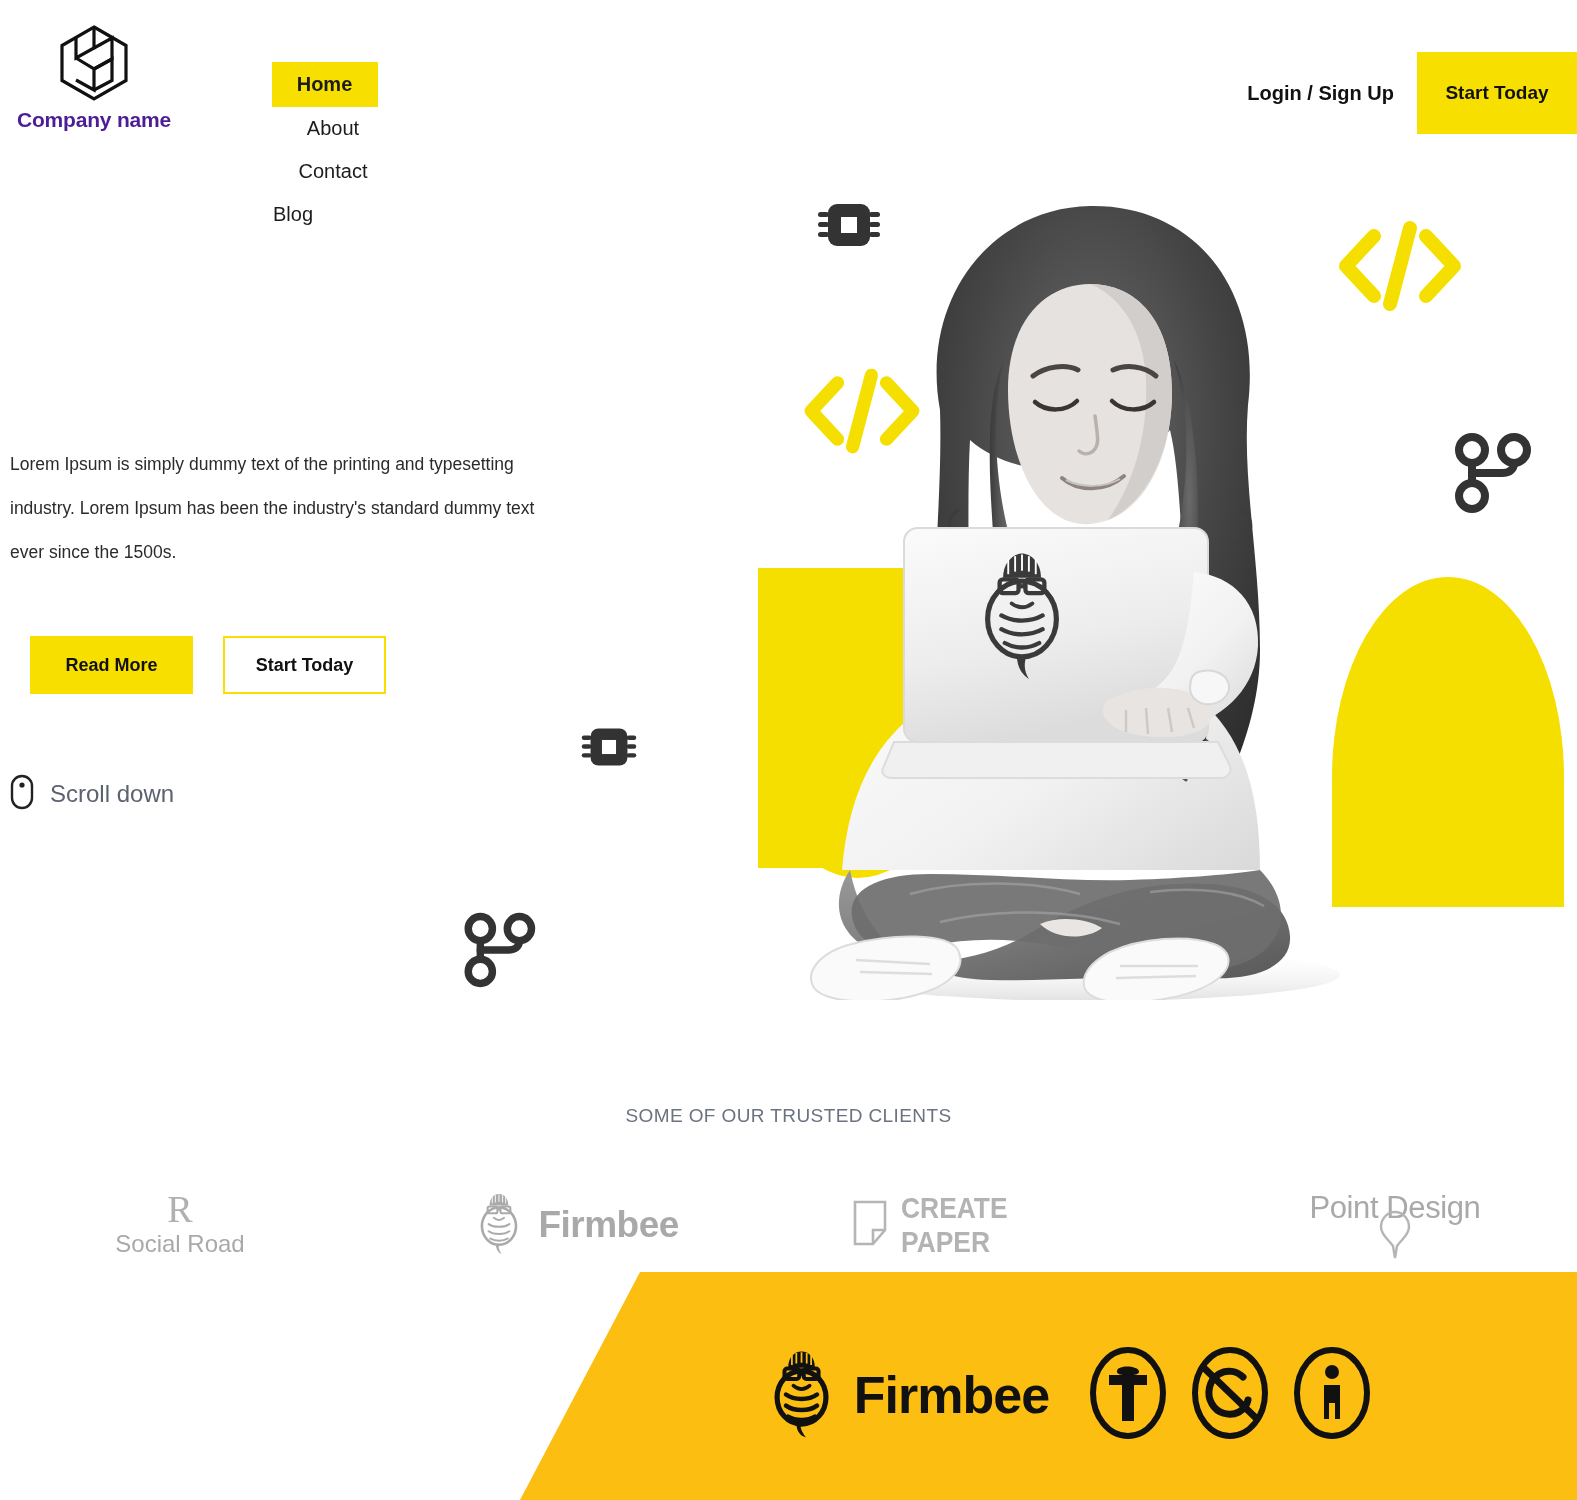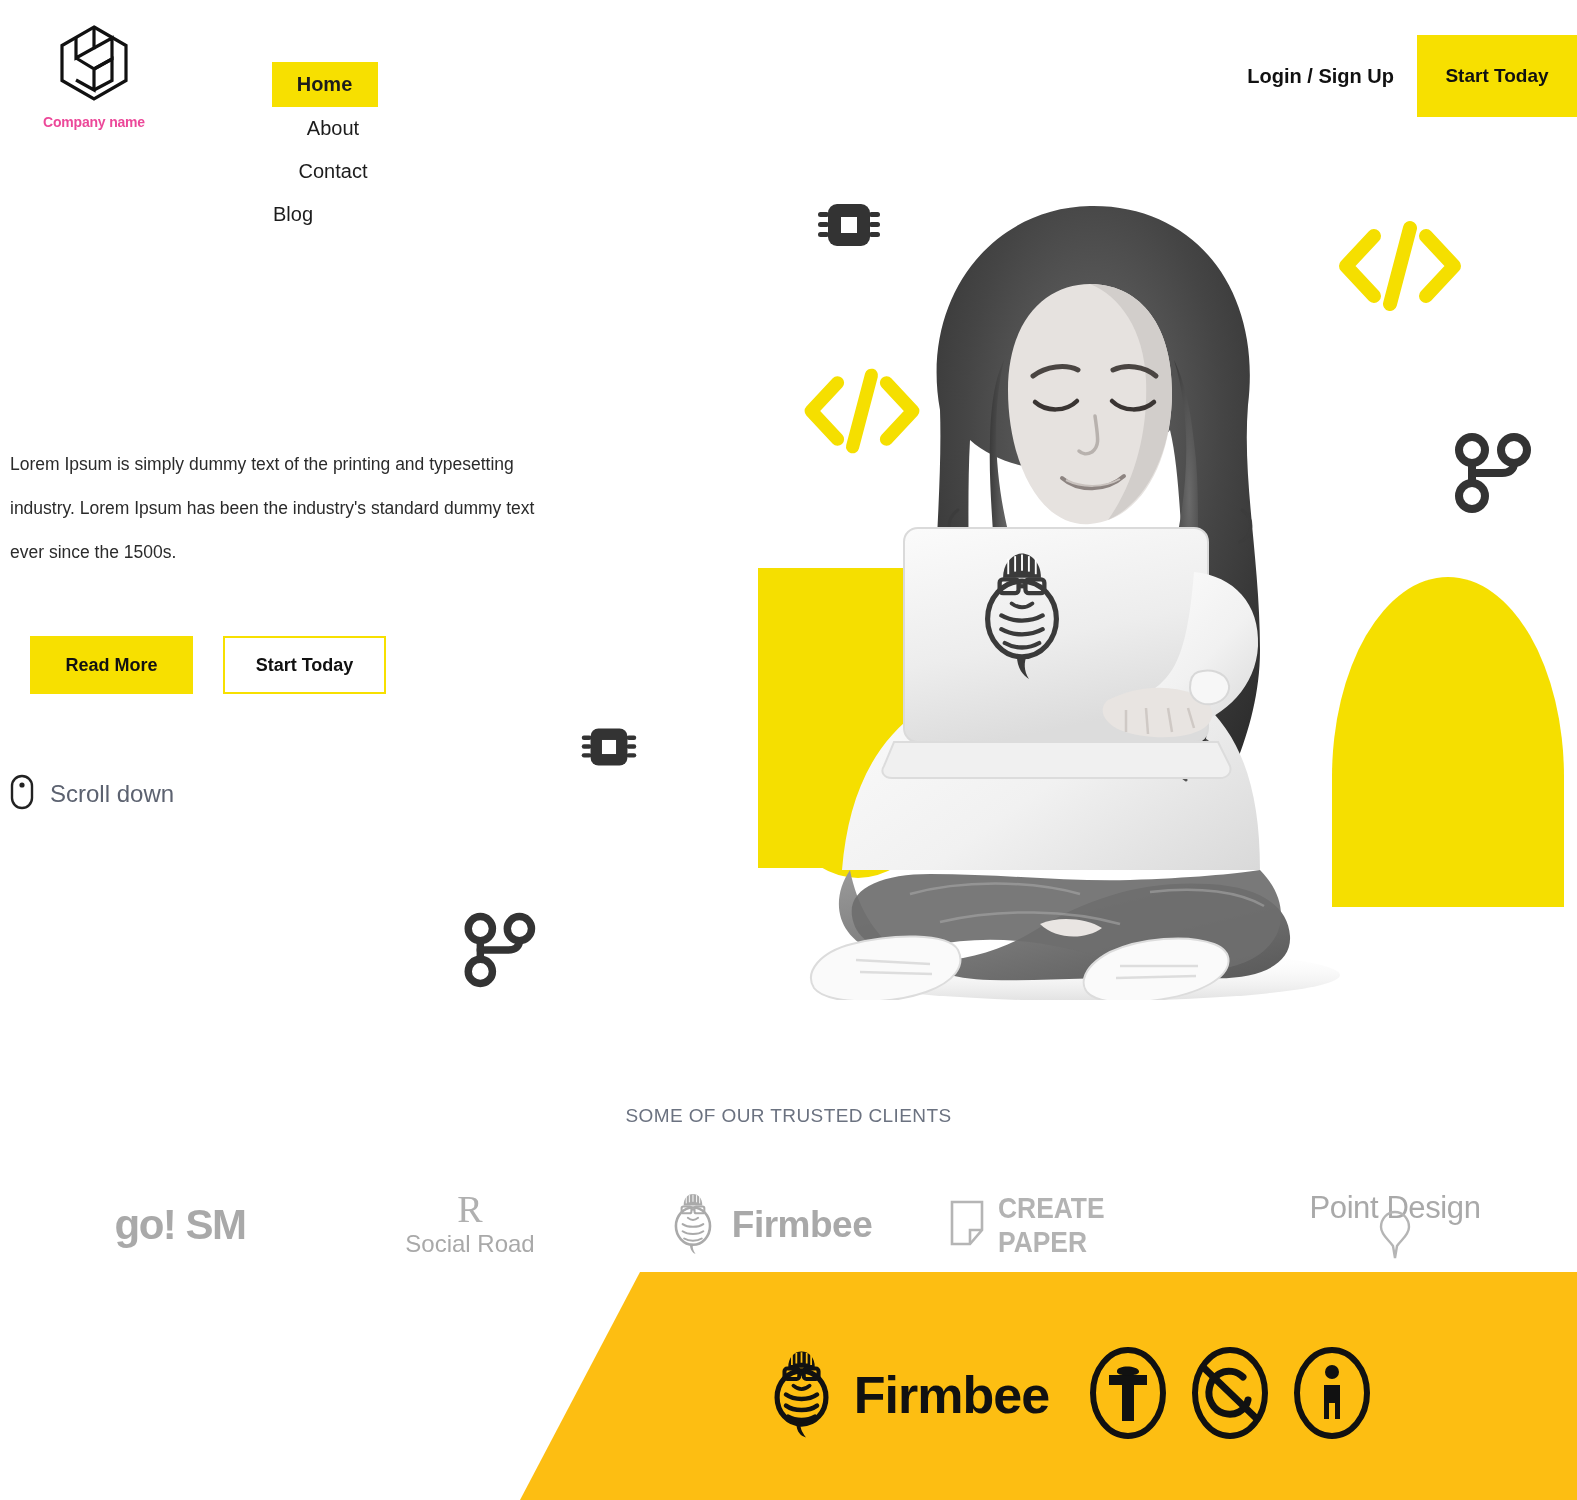--- a/index.html
+++ b/index.html
@@ -31,25 +31,25 @@
   .brand {
     position: absolute;
     left: 14px;
     top: 24px;
     width: 160px;
     text-align: center;
   }
   .brand-mark { display: block; margin: 0 auto; }
   .brand-name {
     display: block;
-    font-size: 14px;
+    font-size: 21px;
     font-weight: 700;
-    color: #ec4899;
+    color: #4c1d95;
     letter-spacing: -0.2px;
-    margin-top: 8px;
+    margin-top: 2px;
     font-family: "Liberation Sans", sans-serif;
   }
 
   .nav {
     position: absolute;
     left: 268px;
     top: 62px;
     display: flex;
     align-items: center;
     gap: 0px;
@@ -62,21 +62,21 @@
     cursor: pointer;
     white-space: nowrap;
   }
   .nav-item.nav-0 { width: 106px; text-align: center; font-weight: 700; background: #F7E000; padding: 11px 0; margin-right: 17px; }
   .nav-item.nav-1 { width: 120px; text-align: center; }
   .nav-item.nav-2 { width: 130px; text-align: center; }
   .nav-item.nav-3 { width: 120px; text-align: left; }
 
   .header-right {
     position: absolute;
-    right: 0; top: 35px;
+    right: 0; top: 52px;
     display: flex;
     align-items: center;
   }
   .login-link {
     font-size: 20px;
     font-weight: 700;
     color: #111111;
     margin-right: 23px;
     cursor: pointer;
     white-space: nowrap;
@@ -603,23 +603,20 @@
         </svg>
       </span>
       <span class="scroll-label">Scroll down</span>
     </div>
   </section>
 
   <div class="clients-label">SOME OF OUR TRUSTED CLIENTS</div>
 
   <div class="clients-row">
 
-    <div class="client client-gosm">
-      <span>go! SM</span>
-    </div>
 
     <div class="client client-socialroad">
       <span class="sr-mark">R</span>
       <span class="sr-name">Social Road</span>
     </div>
 
     <div class="client client-firmbee">
       <span>
         <svg width="52" height="62" viewBox="0 0 100 120">
           <ellipse cx="48" cy="66" rx="33" ry="36" fill="none" stroke="#aaaaaa" stroke-width="5"></ellipse>

